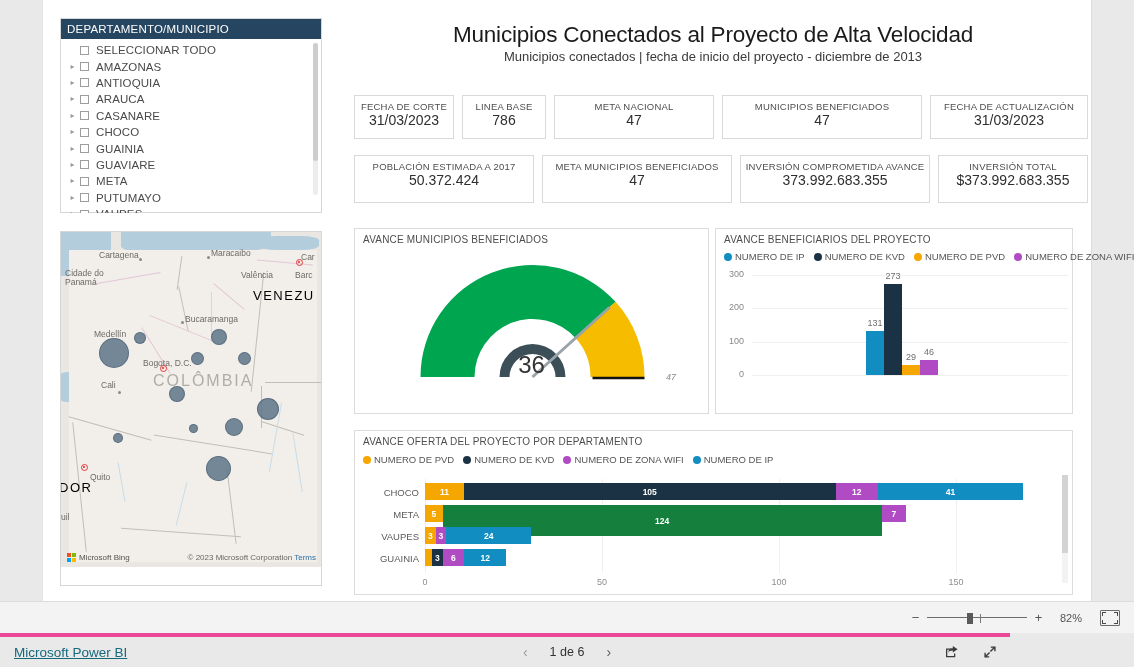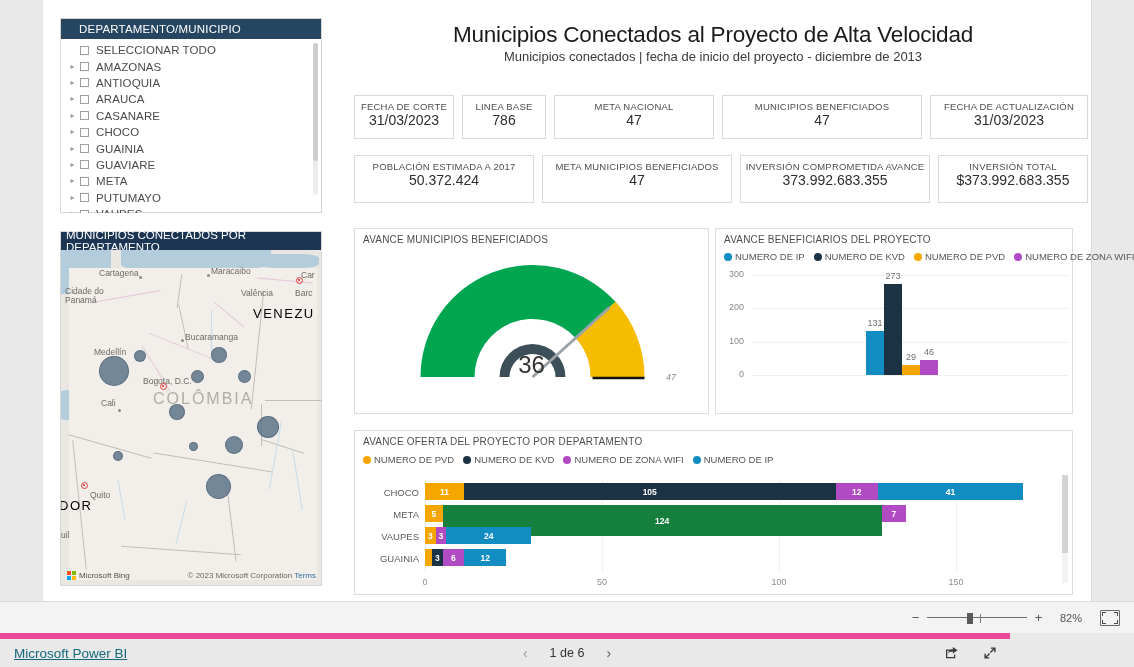--- a/index.html
+++ b/index.html
@@ -27,21 +27,21 @@
   
   .slicer {
     position: absolute; left: 17px; top: 18px;
     width: 262px; height: 195px;
     background: #ffffff;
     border: 1px solid #d6d6d6;
   }
   .slicer-header {
     height: 20px; background: #254561; color: #ffffff;
     font-size: 11.5px; letter-spacing: .2px;
-    display: flex; align-items: center; padding-left: 18px;
+    display: flex; align-items: center; padding-left: 6px;
     font-weight: 400;
   }
   .slicer-body {
     position: relative; height: 174px; overflow: hidden; padding-top: 3px;
   }
   .slicer-row {
     display: flex; align-items: center; height: 16.4px;
     padding-left: 6px; font-size: 11.5px; color: #4a4a4a;
   }
   .caret {
@@ -206,21 +206,21 @@
   .zpct { font-size: 11px; color: #555; width: 32px; text-align: right; }
   .fitbtn {
     width: 20px; height: 16px; border: 1px solid #6b6b6b; margin-right: 14px;
     position: relative; border-radius: 1px;
   }
   .fitbtn span { position: absolute; width: 4px; height: 4px; border: 1.2px solid #4a4a4a; }
 
   
   .footer {
     position: absolute; left: 0; top: 633px; width: 1010px; height: 34px;
-    background: #e9e9e9; border-top: 6px solid #ec4899;
+    background: #e9e9e9; border-top: 4px solid #ec4899;
     display: flex; align-items: center;
   }
   .pbi-link {
     margin-left: 14px; font-size: 13.5px; color: #15697b;
     text-decoration: underline; cursor: pointer;
   }
   .pager {
     position: absolute; left: 0; width: 1134px; display: flex;
     align-items: center; justify-content: center; gap: 22px;
   }
@@ -300,21 +300,20 @@
                 <span class="slicer-label">VAUPES</span>
               </div>
             </div>
           <div class="slicer-scroll">
               <i></i>
             </div>
         </div>
       </div>
 
       <div class="mapcard">
-        <div class="map-header">MUNICIPIOS CONECTADOS POR DEPARTAMENTO</div>
         <div class="map-body">
 
           <div class="sea" style="left:-10px;top:-2px;width:60px;height:46px;"></div>
           <div class="sea" style="left:60px;top:-4px;width:150px;height:26px;border-radius:0 0 40% 30%;"></div>
           <div class="sea" style="left:128px;top:8px;width:44px;height:42px;border-radius:45%;"></div>
           <div class="sea" style="left:198px;top:4px;width:60px;height:14px;border-radius:30%;"></div>
           <div class="sea" style="left:-6px;top:140px;width:30px;height:30px;border-radius:40%;"></div>
           <div class="landmass" style="left:0;top:0;width:262px;height:335px;z-index:-1;"></div>
           <div class="landmass" style="left:8px;top:18px;width:248px;height:312px;"></div>
 

